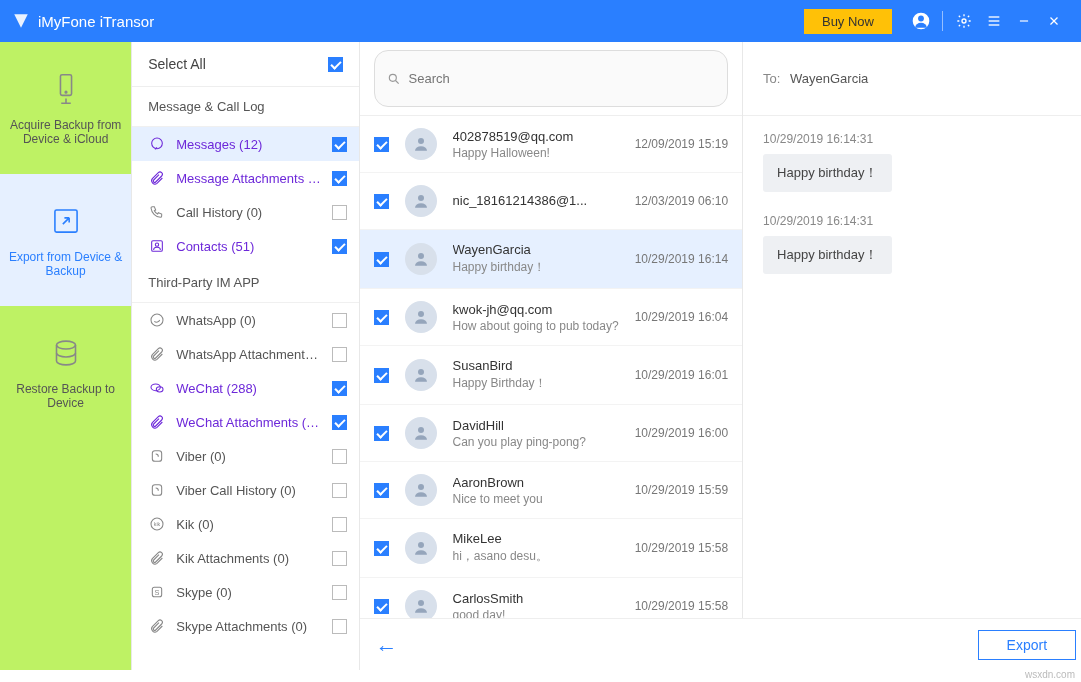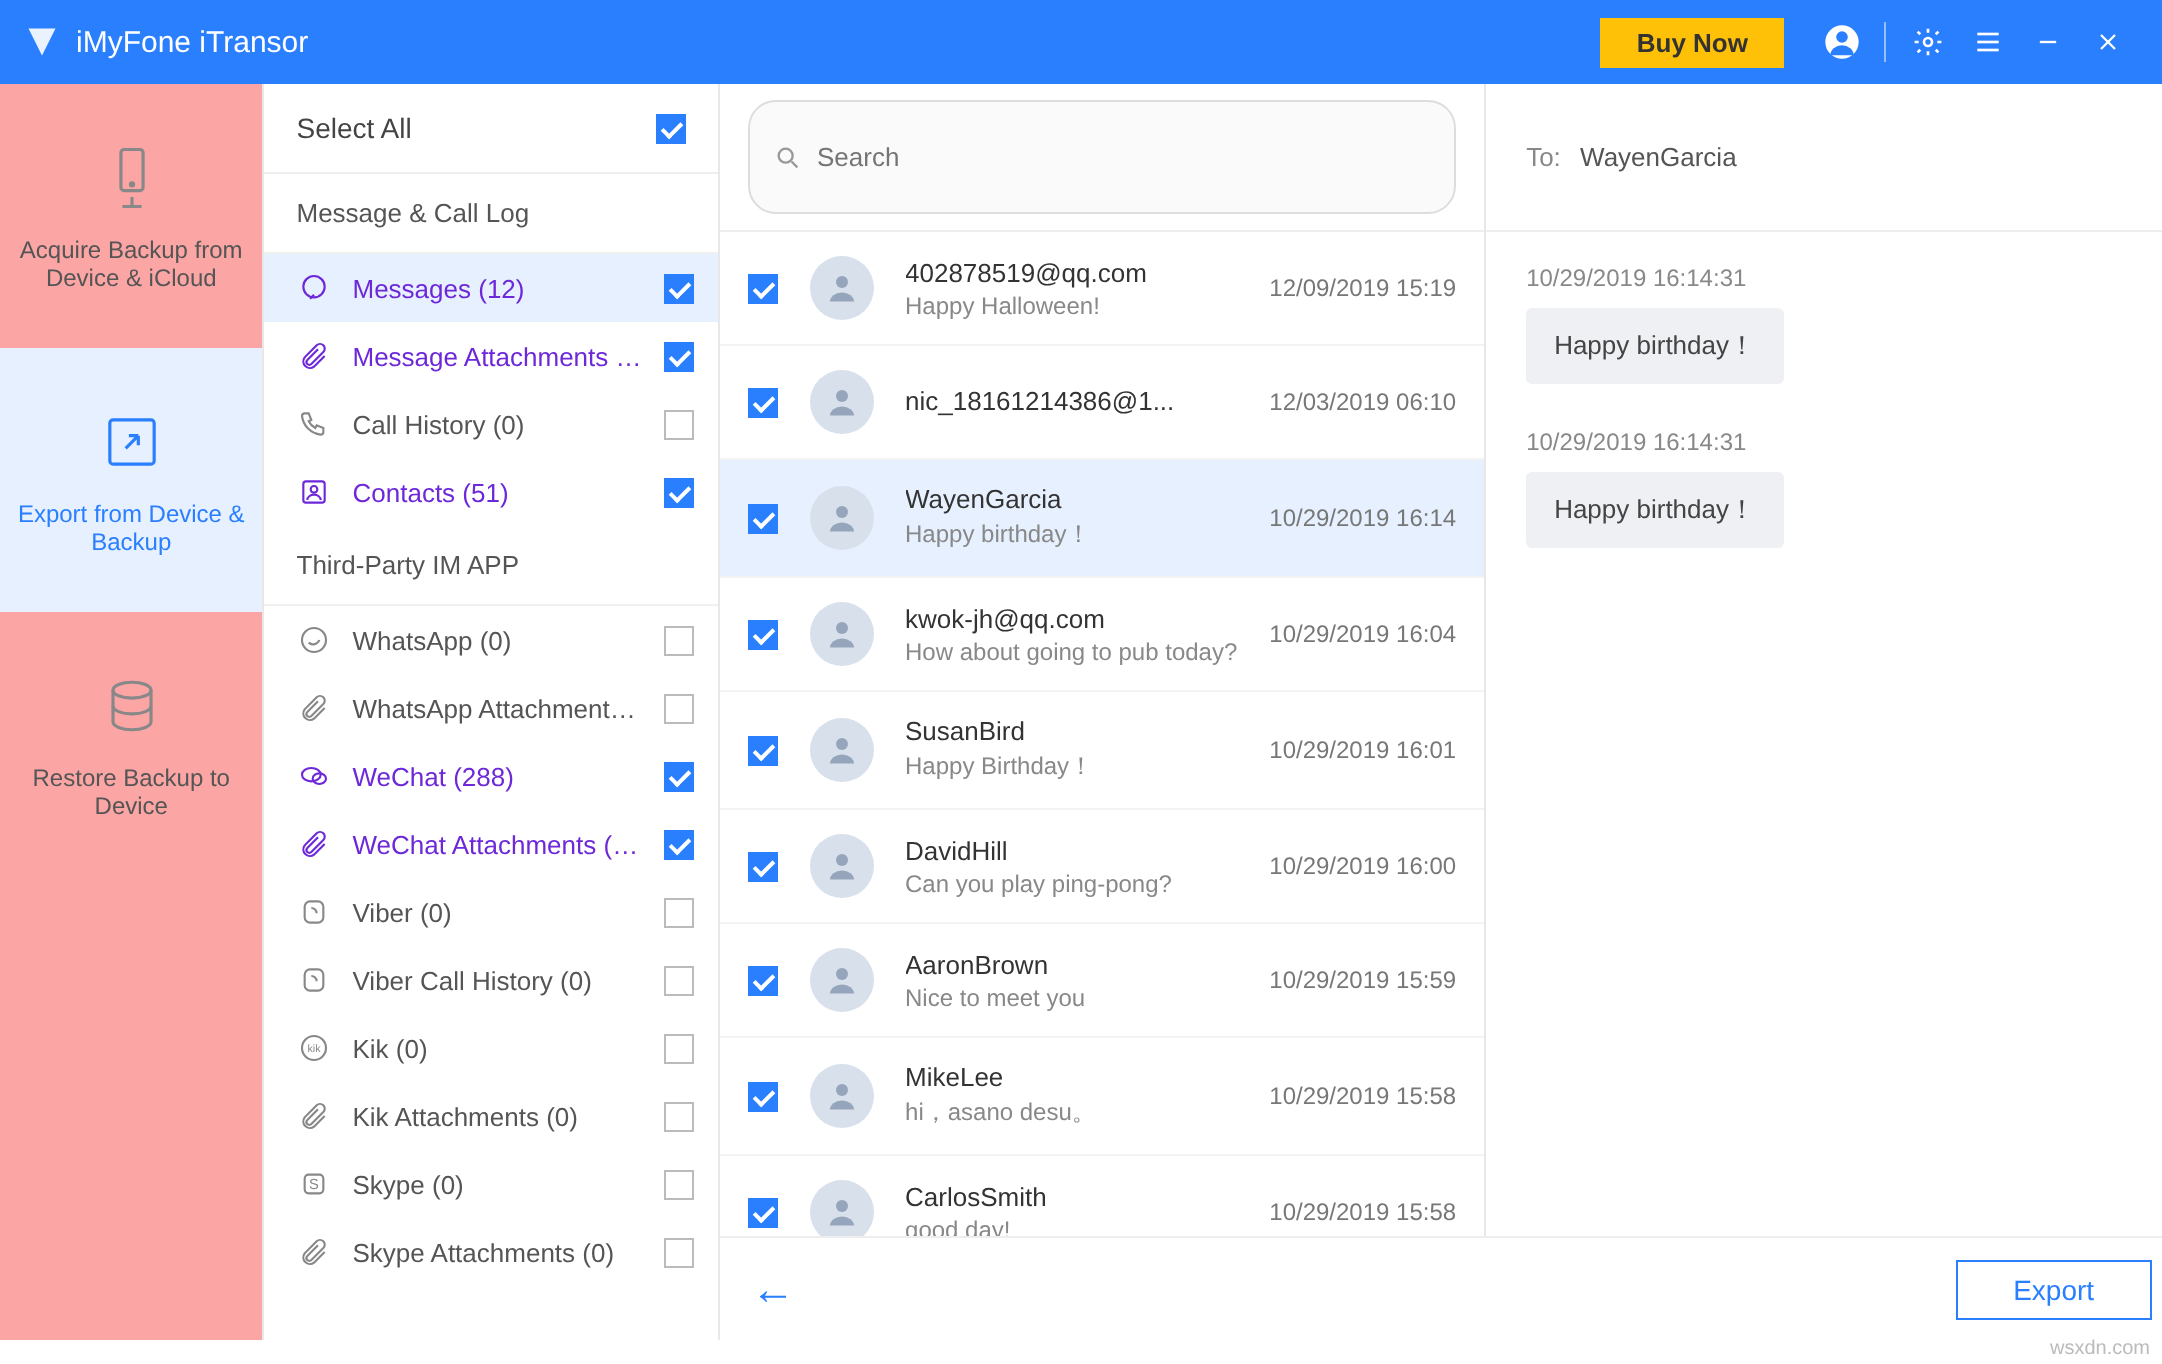--- a/index.html
+++ b/index.html
@@ -1,25 +1,25 @@
 <!DOCTYPE html>
 <html><head>
 <meta charset="utf-8">
 <style>
 *{box-sizing:border-box;margin:0;padding:0;font-family:"Segoe UI",Arial,sans-serif}
 body{width:1081px;height:682px;overflow:hidden;background:#fff;font-size:13px;color:#333}
 .titlebar{height:42px;background:#2a7fff;display:flex;align-items:center;padding:0 12px;color:#fff}
 .logo{display:flex;align-items:center;gap:8px;font-size:15px}
 .logo svg{width:18px;height:18px}
 .tb-spacer{flex:1}
-.buynow{background:#ffc107;color:#333;font-weight:700;padding:5px 18px;margin-right:14px;font-size:13px;cursor:pointer}
+.buynow{background:#ffc107;color:#333;font-weight:400;padding:5px 18px;margin-right:14px;font-size:13px;cursor:pointer}
 .tb-icon{width:30px;height:30px;display:flex;align-items:center;justify-content:center;cursor:pointer;color:#fff}
 .tb-sep{width:1px;height:20px;background:rgba(255,255,255,.5);margin:0 6px}
 .main{display:flex;height:628px}
-.leftnav{width:135px;background:#fca5a5;display:flex;flex-direction:column;border-right:1px solid #e8e8e8}
+.leftnav{width:135px;background:#bef264;display:flex;flex-direction:column;border-right:1px solid #e8e8e8}
 .nav-item{display:flex;flex-direction:column;align-items:center;justify-content:center;padding:28px 6px;text-align:center;font-size:12px;color:#555;cursor:pointer;gap:10px}
 .nav-item.active{background:#e6f0ff;color:#2a7fff}
 .nav-item svg{width:38px;height:38px}
 .catcol{width:232px;border-right:1px solid #e8e8e8;overflow-y:auto;background:#fff}
 .selectall{display:flex;align-items:center;justify-content:space-between;padding:14px 16px;border-bottom:1px solid #eee;font-size:14px;color:#444}
 .cat-head{padding:12px 16px;font-size:13px;color:#555;border-bottom:1px solid #f0f0f0}
 .cat-row{display:flex;align-items:center;padding:9px 12px 9px 16px;gap:10px;font-size:13px;color:#555;cursor:pointer}
 .cat-row.sel{background:#e6f0ff;color:#2a7fff}
 .cat-row.bold{color:#6d28d9;font-weight:500}
 .cat-row .icon{width:18px;display:flex;align-items:center;justify-content:center;color:#888}

